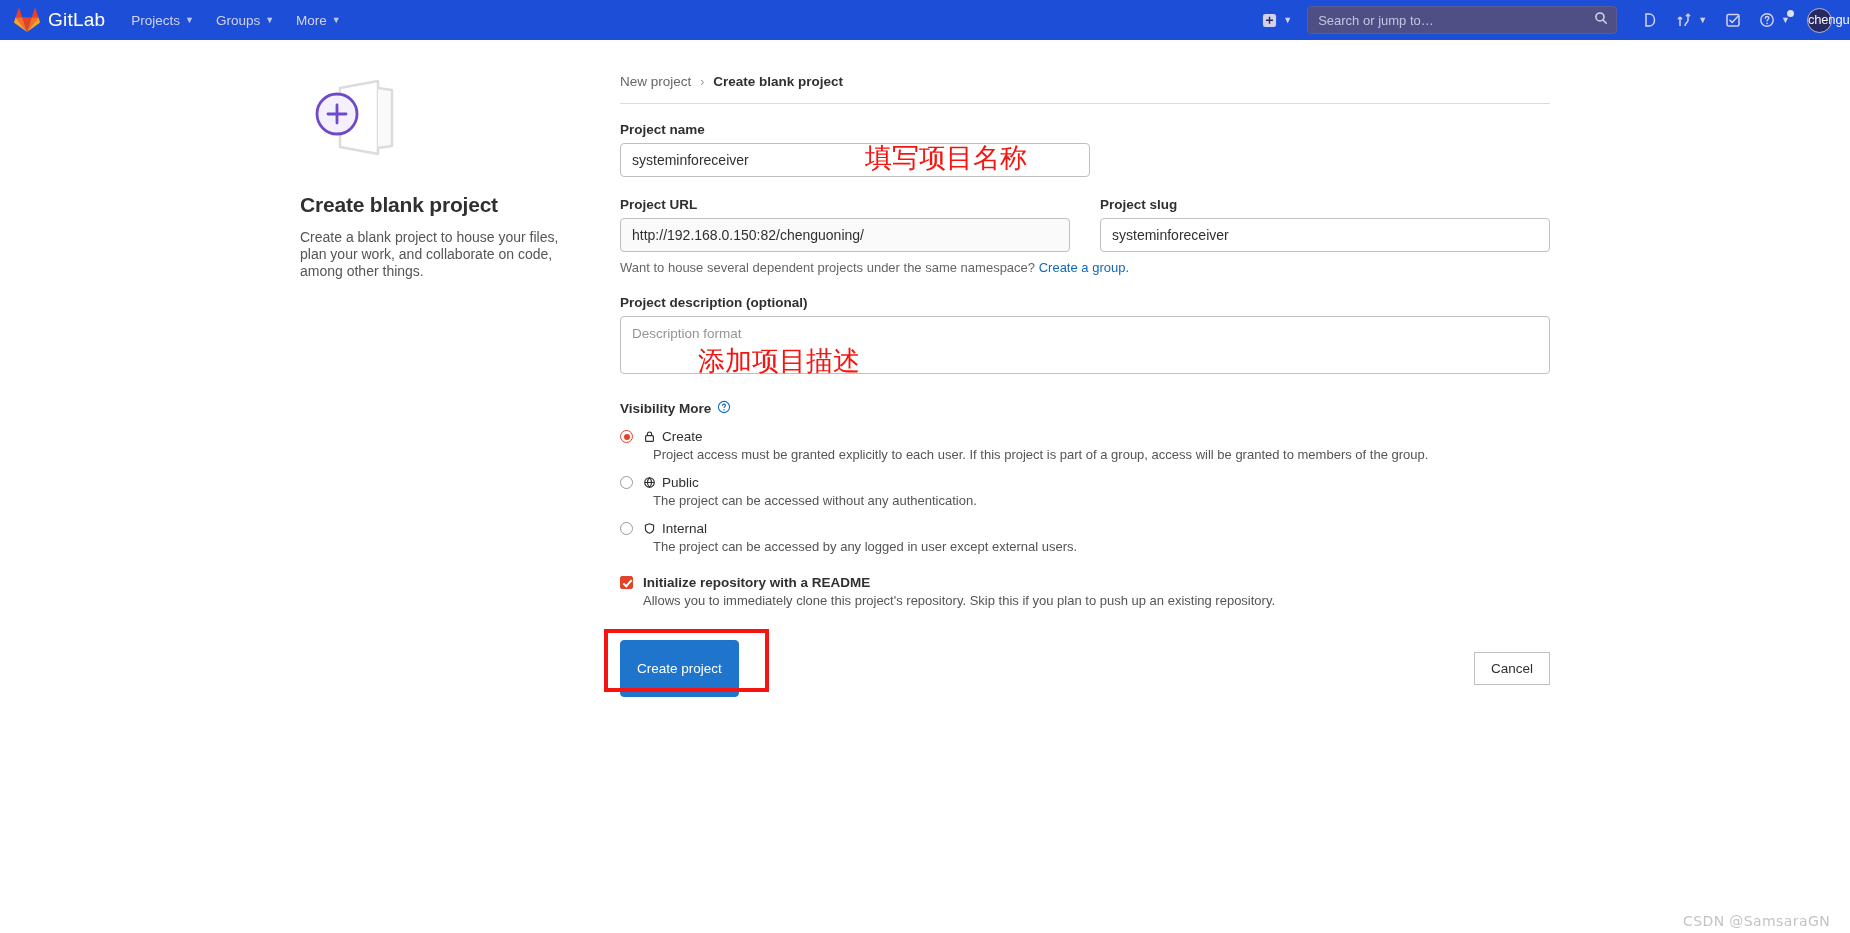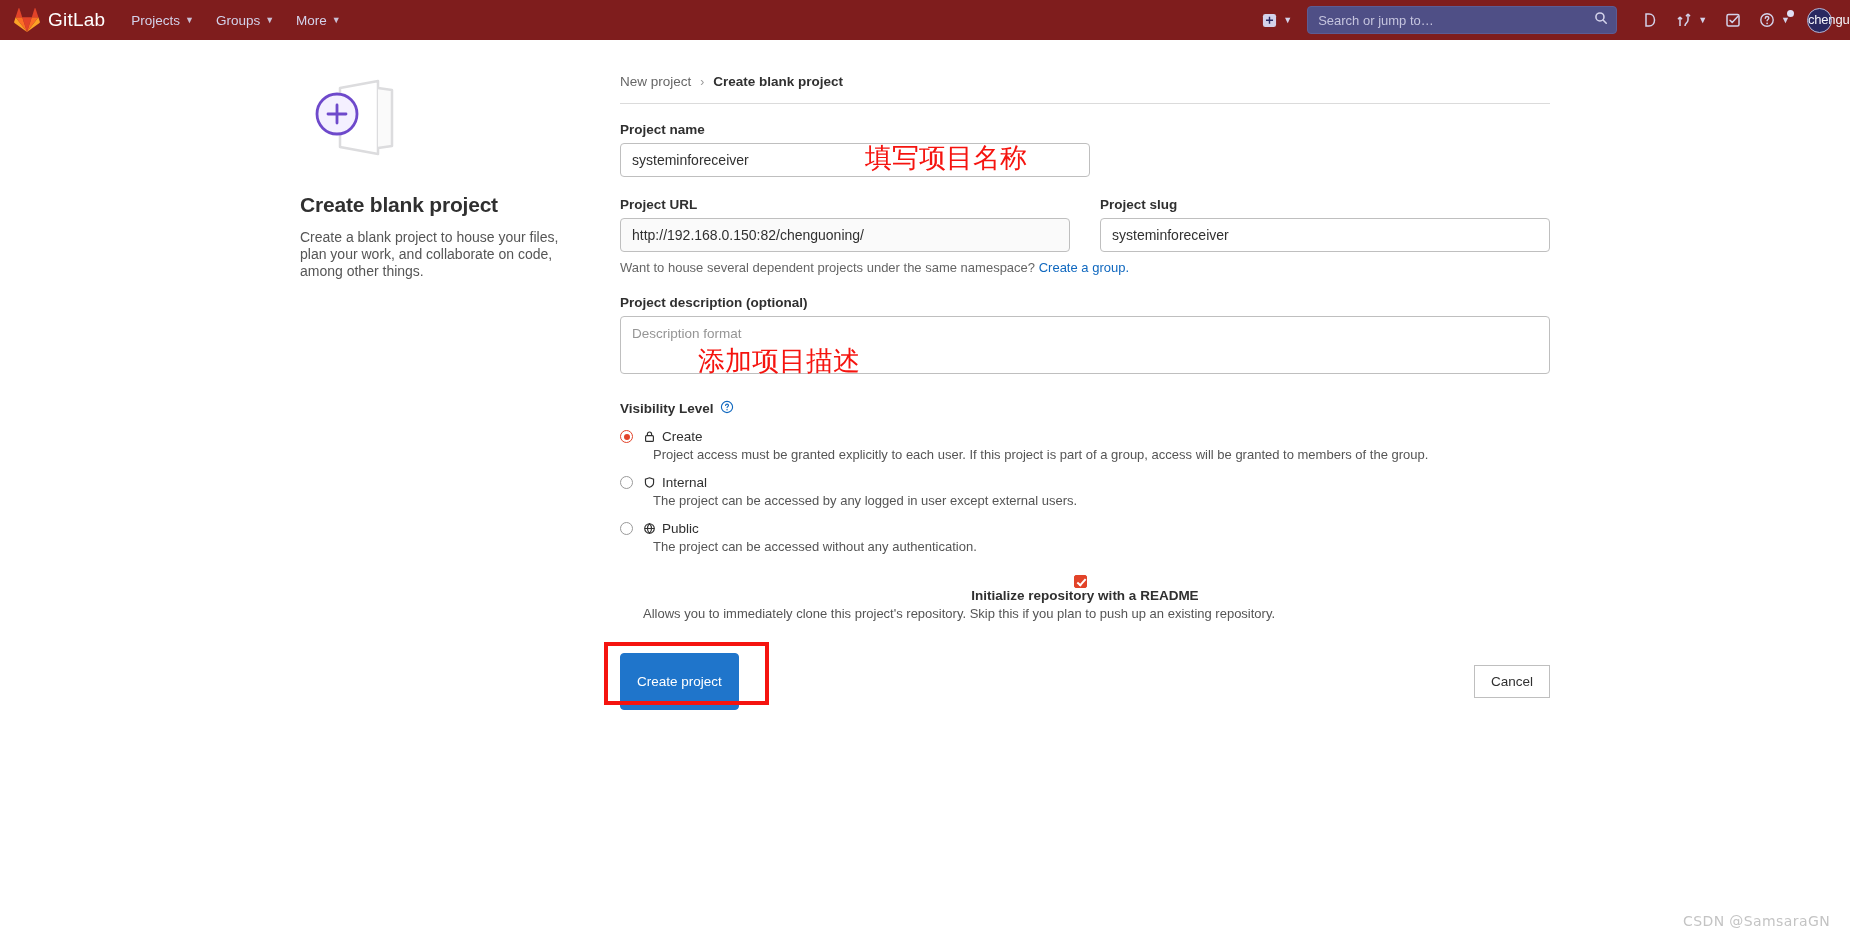--- a/index.html
+++ b/index.html
@@ -10,21 +10,21 @@
     background: #ffffff;
     font-family: "Liberation Sans", sans-serif;
     color: #303030;
     overflow: hidden;
     position: relative;
   }
 
   
   .navbar {
     height: 40px;
-    background: #7f1d1d;
+    background: #1d4ed8;
     display: flex;
     align-items: center;
     padding: 0 14px 0 14px;
     position: relative;
   }
   .nav-left { display: flex; align-items: center; }
   .gl-logo { width: 26px; height: 26px; margin-right: 8px; display: block; }
   .brand-text {
     color: #ffffff;
     font-size: 19px;
@@ -269,21 +269,21 @@
   .vis-desc {
     font-size: 13px;
     color: #555555;
     margin-left: 33px;
     margin-top: 2px;
     line-height: 17px;
   }
 
   
   .readme-block { margin-top: 20px; }
-  .readme-line { display: flex; align-items: center; flex-direction: column; }
+  .readme-line { display: flex; align-items: center; }
   .checkbox {
     width: 13px;
     height: 13px;
     background: #e24329;
     border: 1px solid #e24329;
     border-radius: 2px;
     flex: none;
     margin-right: 10px;
     position: relative;
     cursor: pointer;
@@ -497,21 +497,21 @@
     </div>
 
     <div class="desc-block">
       <label class="field-label">Project description (optional)</label>
       <textarea class="desc-area" placeholder="Description format" style=""></textarea>
       <span class="annot" style="left:78px; top:52px;">添加项目描述</span>
     </div>
 
     <div class="vis-block">
       <div class="vis-head">
-        <span>Visibility Level</span>
+        <span>Visibility More</span>
         <span class="help-icon">
           <svg width="14" height="14" viewBox="0 0 16 16" fill="none" stroke="#1068bf" stroke-width="1.3" aria-hidden="true">
             <circle cx="8" cy="8" r="6.4"></circle>
             <path d="M6.4 6.3c0-.95.75-1.6 1.7-1.6s1.6.65 1.6 1.5c0 1.3-1.6 1.35-1.6 2.5" stroke-linecap="round"></path>
             <circle cx="8.05" cy="11.1" r=".8" fill="#1068bf" stroke="none"></circle>
           </svg>
         </span>
       </div>
 
       <div class="radio-row">
@@ -525,42 +525,42 @@
           </span>
           <span class="vis-name">Create</span>
         </div>
         <div class="vis-desc">Project access must be granted explicitly to each user. If this project is part of a group, access will be granted to members of the group.</div>
       </div>
 
       <div class="radio-row">
         <div class="radio-line">
           <span class="radio"></span>
           <span class="vis-icon">
-            <svg width="13" height="13" viewBox="0 0 16 16" fill="none" stroke="#303030" stroke-width="1.45" aria-hidden="true">
-              <path d="M8 2.2l5 1.7v4.3c0 2.6-2.1 4.6-5 5.6-2.9-1-5-3-5-5.6V3.9z"></path>
-            </svg>
-          </span>
-          <span class="vis-name">Internal</span>
-        </div>
-        <div class="vis-desc">The project can be accessed by any logged in user except external users.</div>
-      </div>
-
-      <div class="radio-row">
-        <div class="radio-line">
-          <span class="radio"></span>
-          <span class="vis-icon">
             <svg width="13" height="13" viewBox="0 0 16 16" fill="none" stroke="#303030" stroke-width="1.4" aria-hidden="true">
               <circle cx="8" cy="8" r="5.9"></circle>
               <path d="M2.1 8h11.8M8 2.1c1.7 1.7 2.5 3.8 2.5 5.9s-.8 4.2-2.5 5.9C6.3 12.2 5.5 10.1 5.5 8S6.3 3.8 8 2.1z"></path>
             </svg>
           </span>
           <span class="vis-name">Public</span>
         </div>
         <div class="vis-desc">The project can be accessed without any authentication.</div>
       </div>
+
+      <div class="radio-row">
+        <div class="radio-line">
+          <span class="radio"></span>
+          <span class="vis-icon">
+            <svg width="13" height="13" viewBox="0 0 16 16" fill="none" stroke="#303030" stroke-width="1.45" aria-hidden="true">
+              <path d="M8 2.2l5 1.7v4.3c0 2.6-2.1 4.6-5 5.6-2.9-1-5-3-5-5.6V3.9z"></path>
+            </svg>
+          </span>
+          <span class="vis-name">Internal</span>
+        </div>
+        <div class="vis-desc">The project can be accessed by any logged in user except external users.</div>
+      </div>
     </div>
 
     <div class="readme-block">
       <div class="readme-line">
         <span class="checkbox"></span>
         <span class="readme-label">Initialize repository with a README</span>
       </div>
       <div class="readme-desc">Allows you to immediately clone this project's repository. Skip this if you plan to push up an existing repository.</div>
     </div>
 

